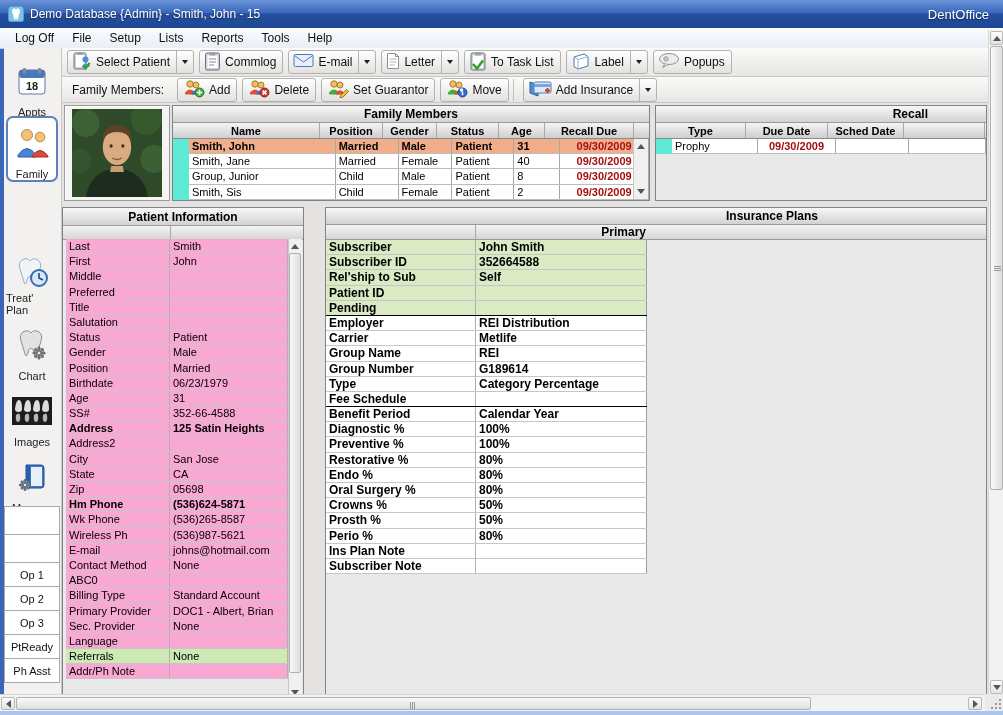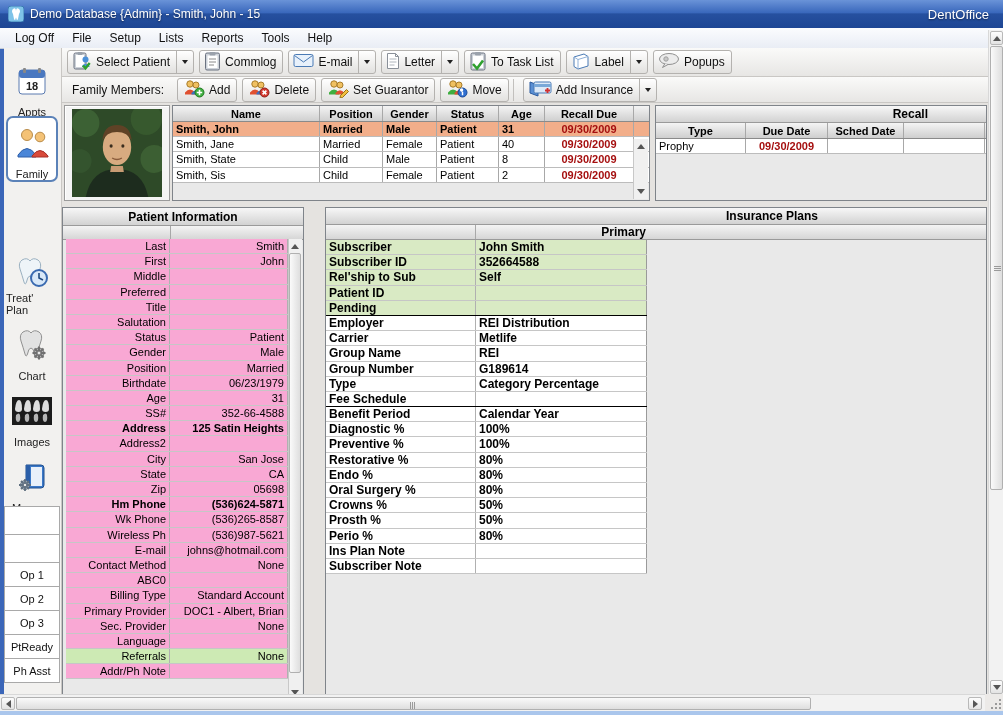--- a/index.html
+++ b/index.html
@@ -78,32 +78,32 @@
   
   .gridbox{position:absolute;background:#e9e9e9;border:1px solid #7f848a;box-sizing:border-box;overflow:hidden;}
   .gtitle{height:16px;background:linear-gradient(180deg,#f7f7f7,#d2d2d2);border-bottom:1px solid #9a9a9a;
     display:flex;align-items:center;justify-content:center;font-weight:bold;font-size:12px;color:#000;}
   .ghead-row{display:flex;height:16px;background:linear-gradient(180deg,#f4f4f4,#cfcfcf);border-bottom:1px solid #8a8a8a;box-sizing:border-box;}
   .gcell{box-sizing:border-box;padding:0 3px;font-size:11px;line-height:15px;white-space:nowrap;overflow:hidden;border-right:1px solid #a8a8a8;}
   .ghead{font-weight:bold;text-align:center;line-height:16px;}
   .grow{display:flex;height:15.2px;background:#fff;border-bottom:1px solid #bcbcbc;box-sizing:border-box;}
   .grow.sel{background:#f2ae8a;font-weight:bold;}
   .gcell.due{color:#a50f0f;font-weight:bold;text-align:center;}
-  .gbody{background:#a16207;}
+  .gbody{background:#5eead4;padding-left:16px;}
 
   
   .family-box{left:110px;top:2px;width:478px;height:96px;}
   .fm-scroll{position:absolute;right:1px;top:33px;width:14px;bottom:1px;background:#f0f0f0;border-left:1px solid #c8c8c8;}
 
   
   .recall-box{left:593px;top:2px;width:332px;height:96px;}
   .recall-box .gtitle{justify-content:flex-end;padding-right:58px;}
 
   
-  .pat-box{left:0px;top:104px;width:242px;height:494px;text-align:right;}
+  .pat-box{left:0px;top:104px;width:242px;height:494px;}
   .pat-box .gtitle{height:17px;}
   .pat-subhead{height:13px;background:linear-gradient(180deg,#f4f4f4,#d6d6d6);border-bottom:1px solid #9a9a9a;position:relative;}
   .pat-subhead .div{position:absolute;left:107px;top:0;bottom:0;width:1px;background:#a8a8a8;}
   .pat-body{position:absolute;left:3px;top:31px;width:223px;bottom:0;}
   .prow{display:flex;height:15.2px;background:#f9a8d4;border-bottom:1px solid #c6c6c6;box-sizing:border-box;font-size:11px;line-height:14px;}
   .prow .pl{width:104px;padding:0 3px;border-right:1px solid #b0b0b0;box-sizing:border-box;white-space:nowrap;overflow:hidden;}
   .prow .pv{width:118px;padding:0 3px;box-sizing:border-box;border-right:1px solid #b0b0b0;white-space:nowrap;overflow:hidden;}
   .prow.bold{font-weight:bold;}
   .prow.green{background:#cdeab4;}
   .pat-scroll{position:absolute;right:1px;top:31px;width:13px;bottom:1px;background:#f0f0f0;border-left:1px solid #c8c8c8;}
@@ -389,20 +389,21 @@
           <path d="M40 57 h12 l1 6 h-14z" fill="#c89c74"></path>
           <ellipse cx="46" cy="38" rx="14.5" ry="18" fill="#d8ab80"></ellipse>
           <path d="M31 32 q1 -16 15 -16 q14 0 15 16 q-4 -9 -15 -9 q-11 0 -15 9z" fill="#5f4226"></path>
           <ellipse cx="40" cy="37" rx="1.6" ry="1.8" fill="#3a2d1e"></ellipse>
           <ellipse cx="52" cy="37" rx="1.6" ry="1.8" fill="#3a2d1e"></ellipse>
           <path d="M41 49 q5 3 10 0" stroke="#8a5c3c" fill="none" stroke-width="1.4"></path>
         </svg>
       </div>
 
       <div class="gridbox family-box">
+        <div class="gtitle">Family Members</div>
         <div class="ghead-row">
             <div class="gcell ghead" style="width: 147px;">Name</div>
             <div class="gcell ghead" style="width: 63px;">Position</div>
             <div class="gcell ghead" style="width: 54px;">Gender</div>
             <div class="gcell ghead" style="width: 62px;">Status</div>
             <div class="gcell ghead" style="width: 46px;">Age</div>
             <div class="gcell ghead" style="width: 89px;">Recall Due</div>
           </div>
         <div class="gbody">
             <div class="grow sel">
@@ -415,21 +416,21 @@
             </div>
             <div class="grow">
               <div class="gcell" style="width: 147px;">Smith, Jane</div>
               <div class="gcell" style="width: 63px;">Married</div>
               <div class="gcell" style="width: 54px;">Female</div>
               <div class="gcell" style="width: 62px;">Patient</div>
               <div class="gcell" style="width: 46px;">40</div>
               <div class="gcell due" style="width: 89px;">09/30/2009</div>
             </div>
             <div class="grow">
-              <div class="gcell" style="width: 147px;">Smith, State</div>
+              <div class="gcell" style="width: 147px;">Group, Junior</div>
               <div class="gcell" style="width: 63px;">Child</div>
               <div class="gcell" style="width: 54px;">Male</div>
               <div class="gcell" style="width: 62px;">Patient</div>
               <div class="gcell" style="width: 46px;">8</div>
               <div class="gcell due" style="width: 89px;">09/30/2009</div>
             </div>
             <div class="grow">
               <div class="gcell" style="width: 147px;">Smith, Sis</div>
               <div class="gcell" style="width: 63px;">Child</div>
               <div class="gcell" style="width: 54px;">Female</div>

